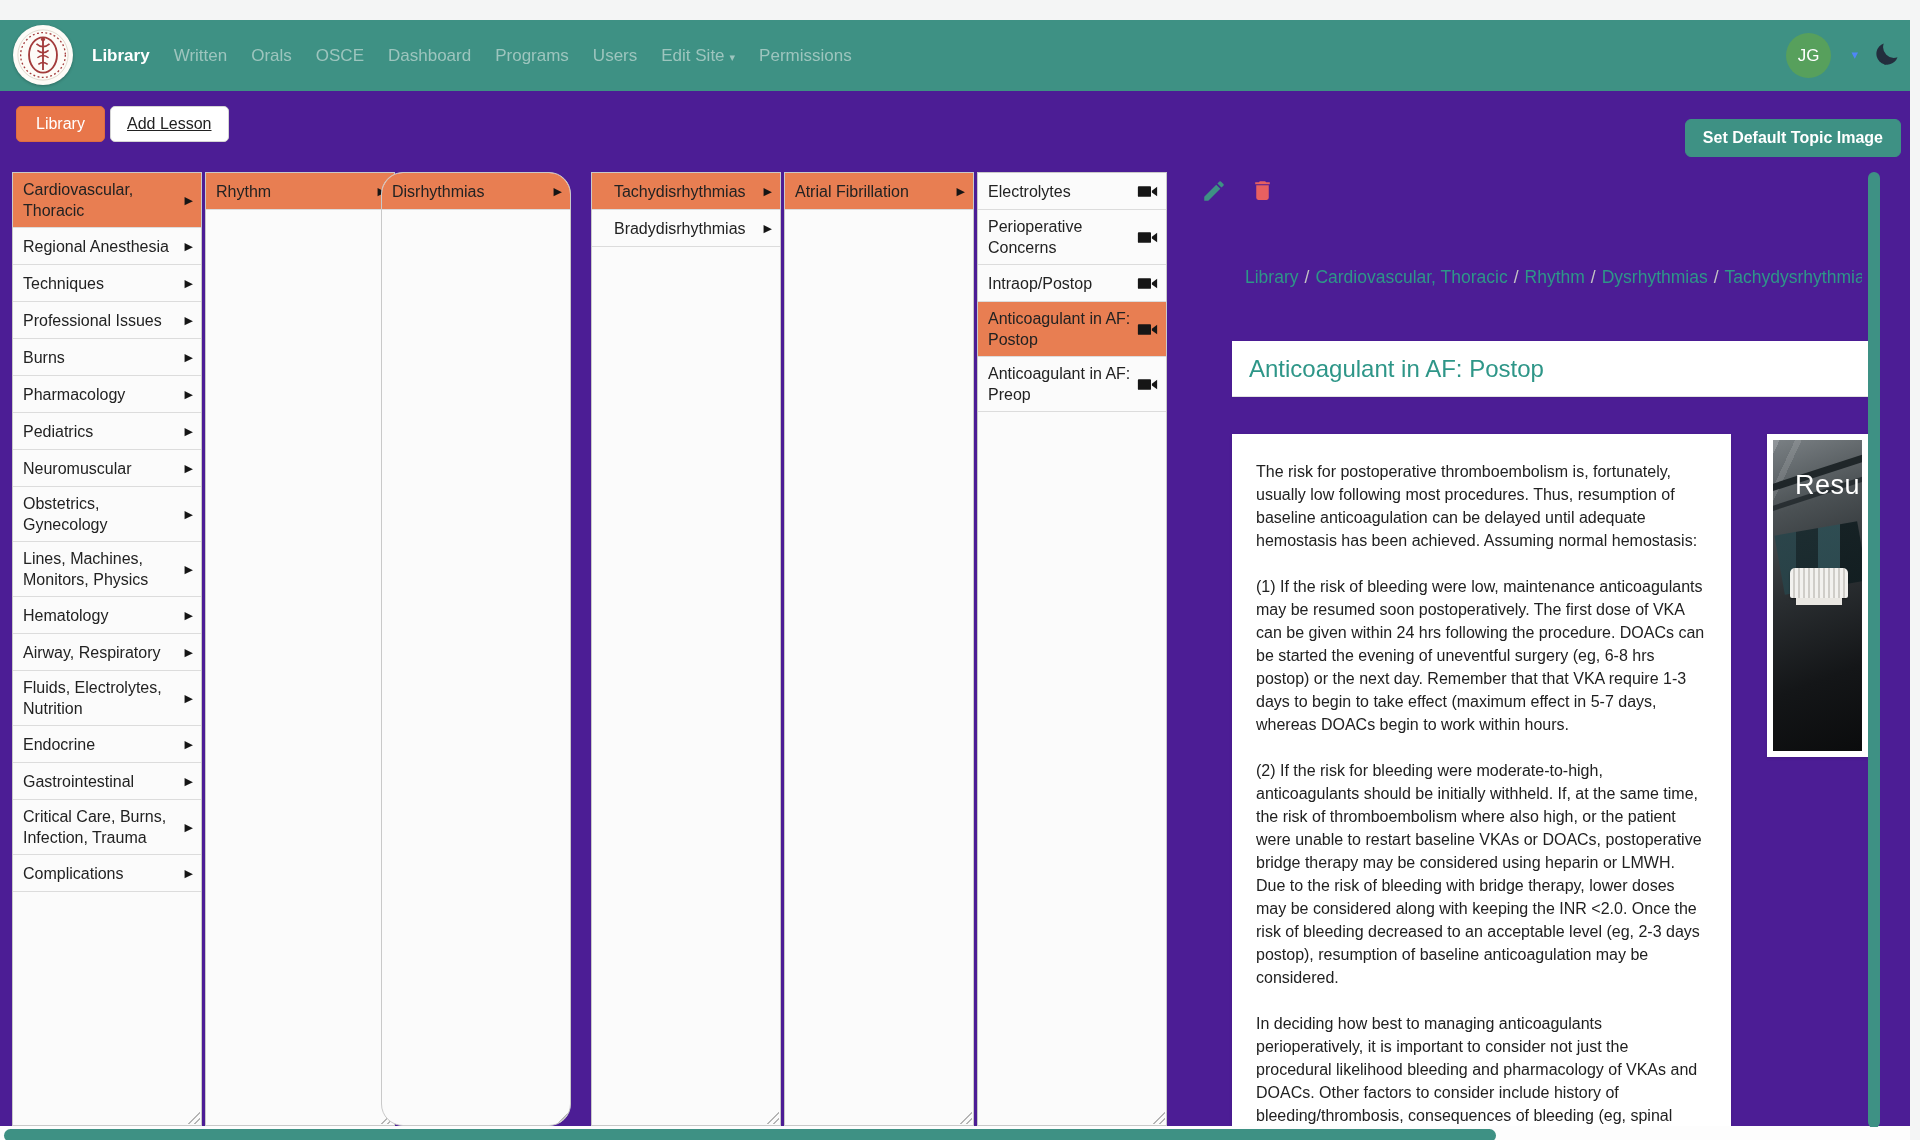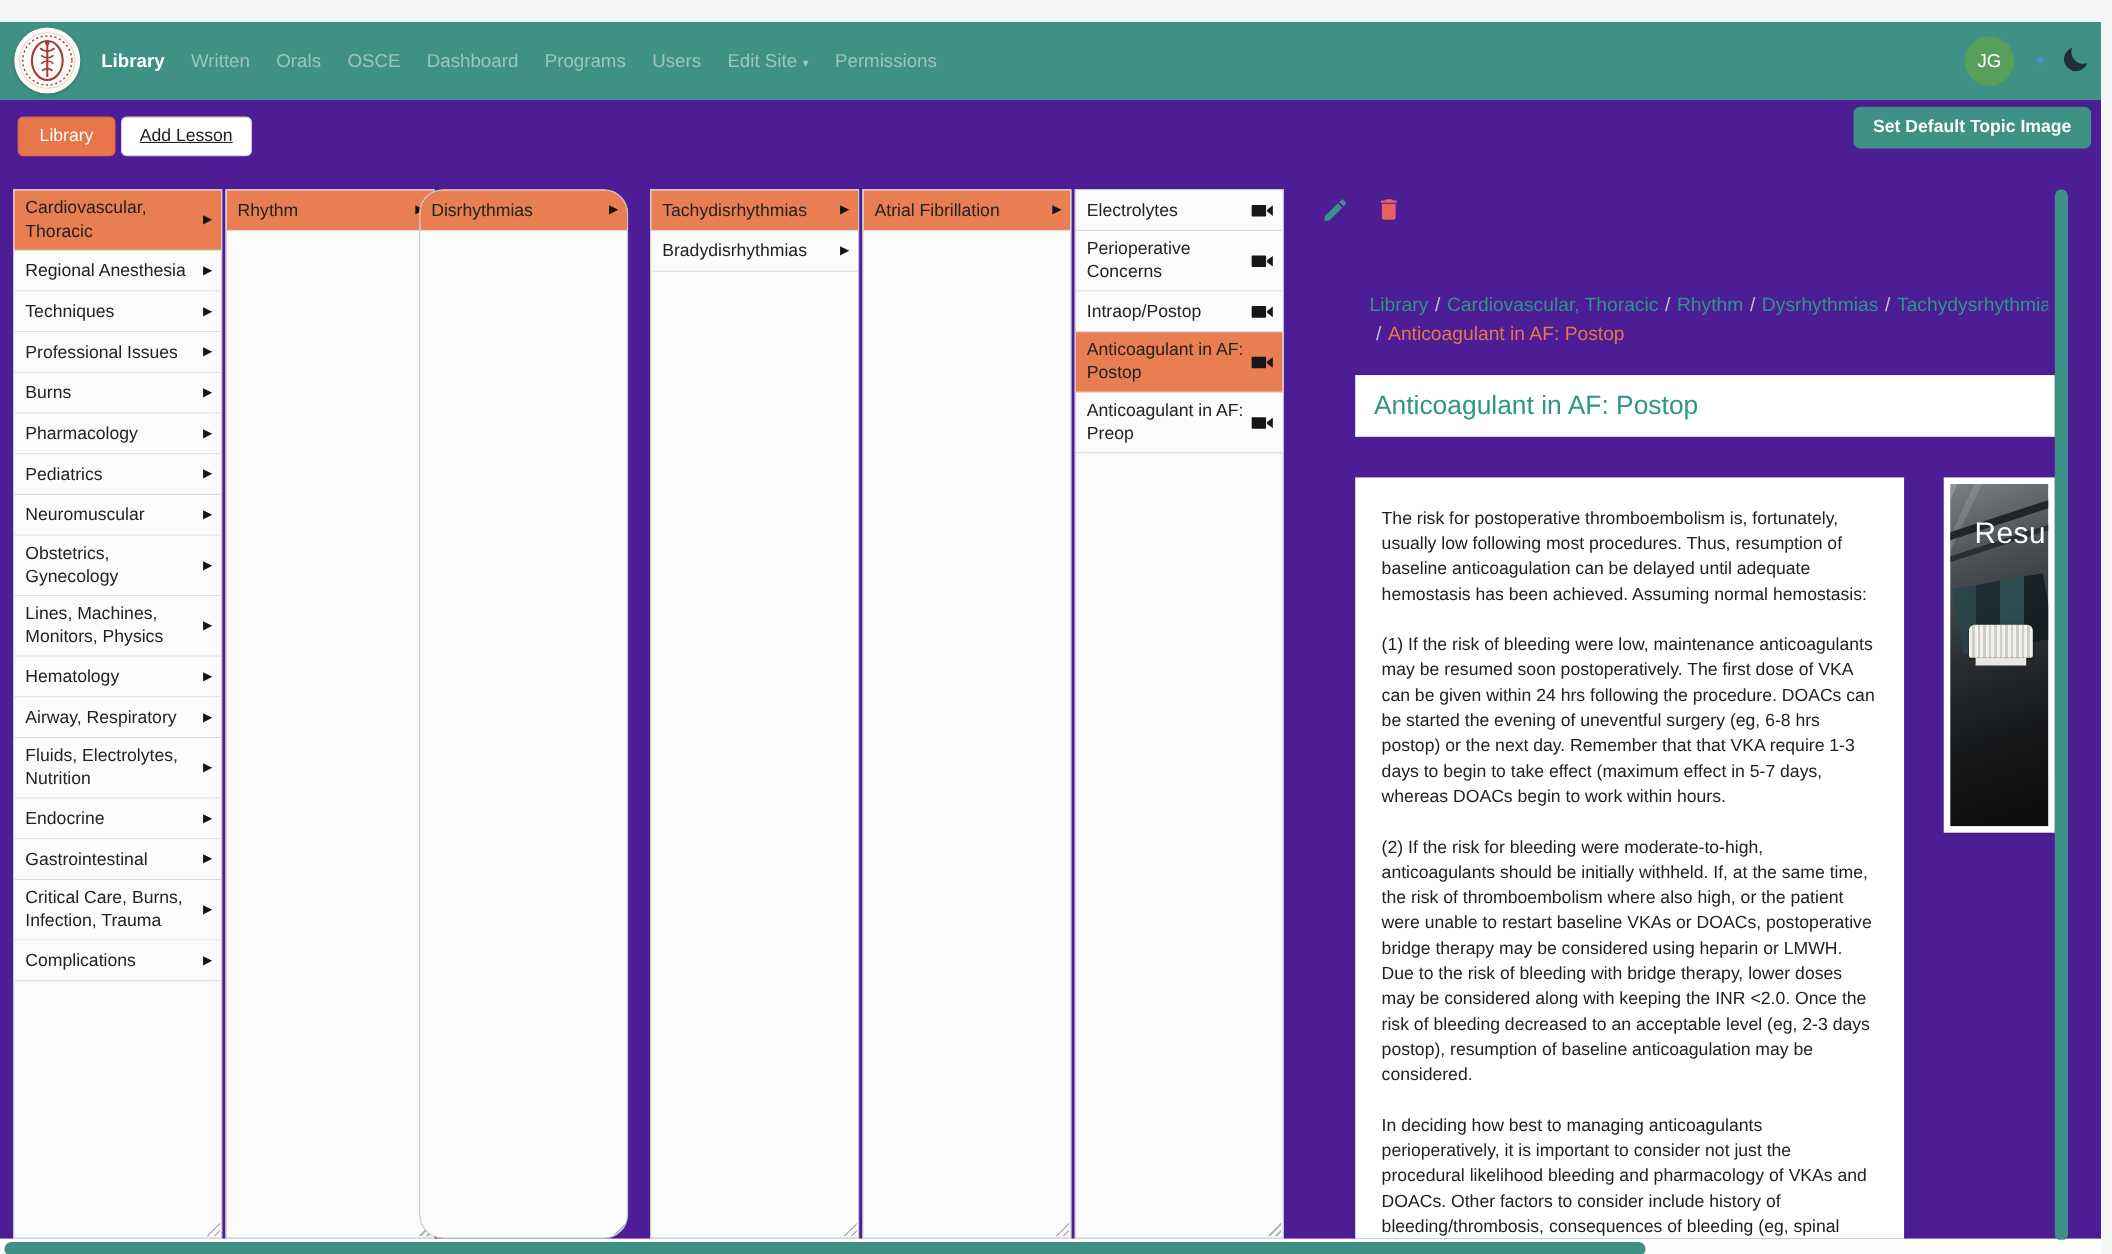--- a/index.html
+++ b/index.html
@@ -23,21 +23,21 @@
   .caret-blue { position:absolute; right:62px; top:28px; font-size:13px; color:#4f86f7; cursor:pointer; line-height:1; }
   .moon-btn { position:absolute; right:18px; top:20px; width:30px; height:30px; cursor:pointer; background:none; border:none; }
 
   
   .toolbar { position:absolute; top:71px; left:0; width:1920px; height:64px; }
   .btn { border-radius:5px; font-size:16px; cursor:pointer; font-family:inherit; }
   .btn-orange { position:absolute; left:16px; top:15px; padding:8px 19px; background:#e8764a;
                 border:1px solid #de6c40; color:#fff; }
   .btn-white  { position:absolute; left:110px; top:15px; padding:8px 16px; background:#fff;
                 border:1px solid #d4d4d4; color:#222;text-decoration:underline; }
-  .btn-teal   { position:absolute; right:19px; top:6px; padding:9px 17px; background:#3e9184;
+  .btn-teal   { position:absolute; right:19px; top:28px; padding:9px 17px; background:#3e9184;
                 border:1px solid #3e9184; color:#fff; border-radius:6px; font-weight:700; }
 
   
   #columns { position:absolute; left:12px; top:152px; width:1158px; height:954px; }
   .col { position:absolute; top:0; width:190px; height:954px; background:#fbfbfb;
          border:1px solid #c9c9c9; overflow:hidden; }
   .cell { display:flex; align-items:center; justify-content:space-between; gap:6px;
           min-height:37px; padding:6px 8px 6px 10px; border-bottom:1px solid #dcdcdc;
           font-size:16px; line-height:21px; color:#222; cursor:pointer; background:#fbfbfb; }
   .cell.selected { background:#e87e52; }
@@ -231,21 +231,21 @@
         </div>
         <div class="grip"></div>
       </div>
       <div class="col" style="left: 369px; border-radius: 22px;">
         <div class="cell selected">
           <span class="cell-label">Disrhythmias</span>
           <span class="cell-arrow">▶</span>
         </div>
         <div class="grip"></div>
       </div>
-      <div class="col" style="left: 579px;">
+      <div class="col" style="left: 579px; text-align: center;">
         <div class="cell selected">
           <span class="cell-label">Tachydisrhythmias</span>
           <span class="cell-arrow">▶</span>
         </div>
         <div class="cell">
           <span class="cell-label">Bradydisrhythmias</span>
           <span class="cell-arrow">▶</span>
         </div>
         <div class="grip"></div>
       </div>
@@ -307,21 +307,20 @@
     </svg>
   </button>
   <button class="icon-btn trash">
     <svg width="25" height="25" viewBox="0 0 24 24">
       <path d="M6 19a2 2 0 0 0 2 2h8a2 2 0 0 0 2-2V7H6v12zM19 4h-3.5l-1-1h-5l-1 1H5v2h14V4z" fill="#e86060"></path>
     </svg>
   </button>
 
   <div id="breadcrumb">
     <div class="bc-line" id="bc-line1"><span class="bc-link">Library</span><span class="bc-sep">/</span><span class="bc-link">Cardiovascular, Thoracic</span><span class="bc-sep">/</span><span class="bc-link">Rhythm</span><span class="bc-sep">/</span><span class="bc-link">Dysrhythmias</span><span class="bc-sep">/</span><span class="bc-link">Tachydysrhythmias</span></div>
-    <div class="bc-line" id="bc-line2"><span class="bc-sep">/</span><span class="bc-current">Anticoagulant in AF: Postop</span></div>
   </div>
 
   <div class="title-strip">
     <h1>Anticoagulant in AF: Postop</h1>
   </div>
 
   <div class="body-card">
     <div id="paragraphs">
         <p>The risk for postoperative thromboembolism is, fortunately, usually low following most procedures. Thus, resumption of baseline anticoagulation can be delayed until adequate hemostasis has been achieved. Assuming normal hemostasis:</p>
         <p>(1) If the risk of bleeding were low, maintenance anticoagulants may be resumed soon postoperatively. The first dose of VKA can be given within 24 hrs following the procedure. DOACs can be started the evening of uneventful surgery (eg, 6-8 hrs postop) or the next day. Remember that that VKA require 1-3 days to begin to take effect (maximum effect in 5-7 days, whereas DOACs begin to work within hours.</p>

